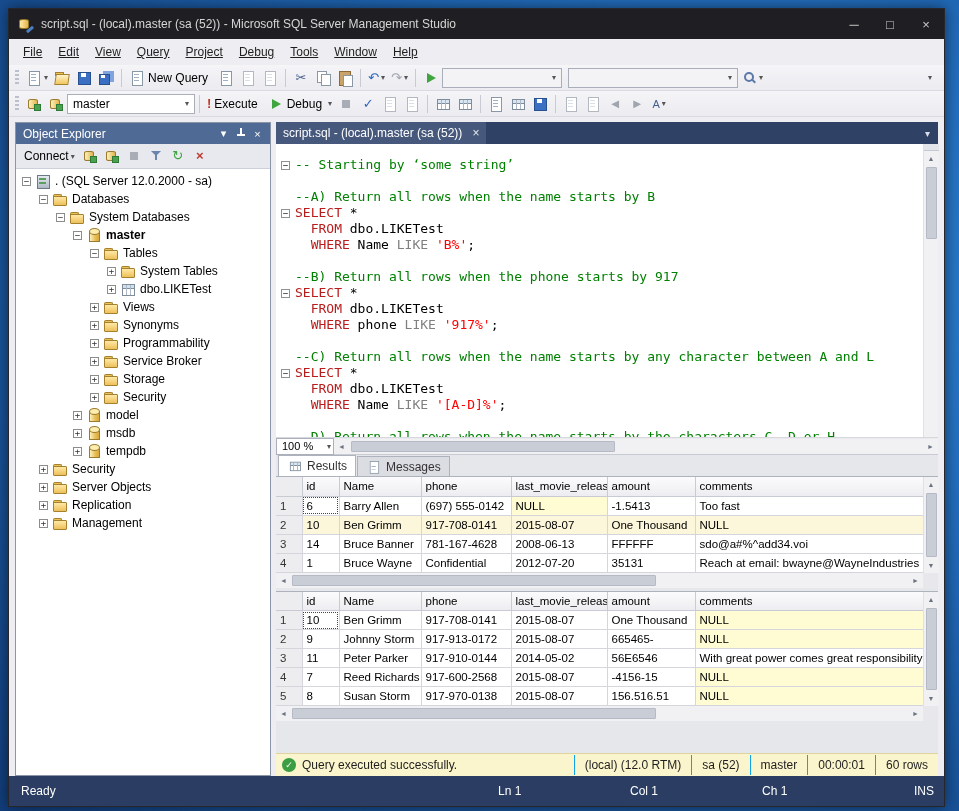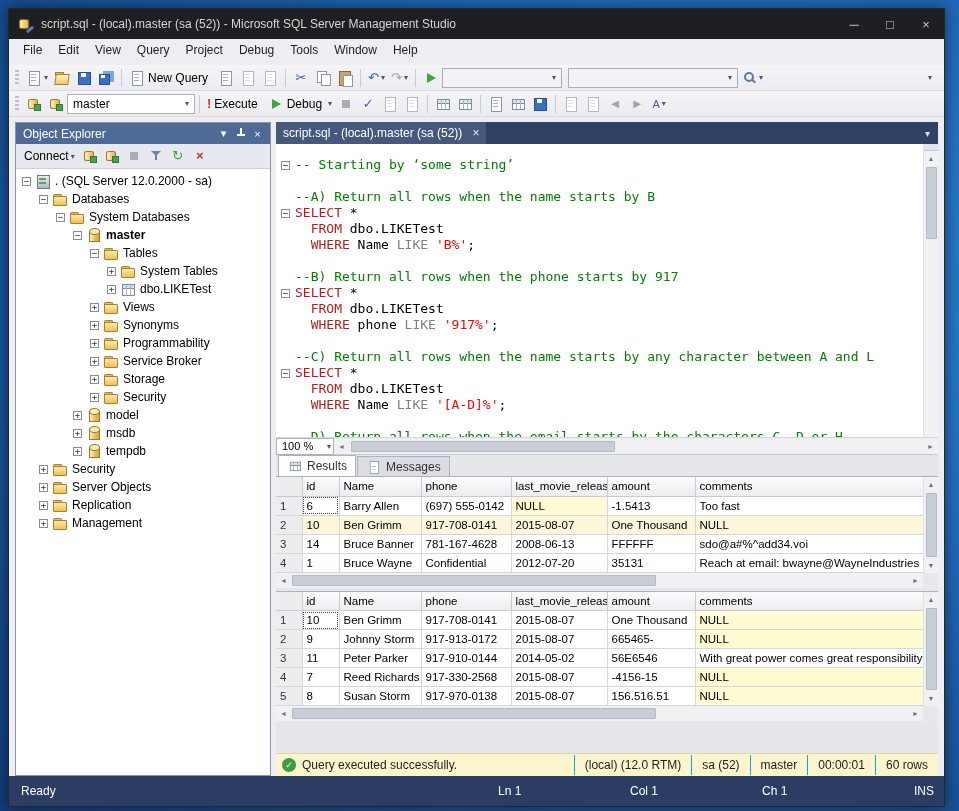--- a/index.html
+++ b/index.html
@@ -9,21 +9,21 @@
   .window{position:absolute;left:8px;top:8px;width:937px;height:799px;background:#EEEEF2;
     border:1px solid #26262b;display:flex;flex-direction:column;box-shadow:0 0 14px rgba(0,0,0,.55);}
   
   .titlebar{height:30px;background:#1F1F23;display:flex;align-items:center;color:#cfcfcf;flex:0 0 auto;}
   .app-icon{width:16px;height:16px;position:relative;margin:0 7px 0 9px;flex:0 0 auto;}
   .ai-db{position:absolute;left:1px;top:3px;width:10px;height:10px;background:linear-gradient(90deg,#ffe9a6,#e2b64e);border:1px solid #937526;border-radius:4px/2px;}
   .ai-key{position:absolute;right:0;bottom:1px;width:8px;height:3px;background:#4d7fc0;transform:rotate(-40deg);}
   .title-text{flex:1;white-space:nowrap;overflow:hidden;font-size:12px;color:#d6d6d6;}
   .win-btn{width:36px;height:30px;display:flex;align-items:center;justify-content:center;font-size:13px;color:#c9c9c9;cursor:default;}
   
-  .menubar{height:26px;background:#EEEEF2;display:flex;align-items:flex-start;padding-left:6px;color:#1e1e1e;flex:0 0 auto;}
+  .menubar{height:26px;background:#EEEEF2;display:flex;align-items:center;padding-left:6px;color:#1e1e1e;flex:0 0 auto;text-decoration:underline;}
   .menu-item{padding:4px 8px;cursor:default;}
   
   .toolbar{height:26px;background:linear-gradient(#F5F5F8,#EBEBF0);border-bottom:1px solid #DADBE2;display:flex;align-items:center;padding:0 4px;flex:0 0 auto;}
   .grip{width:4px;height:16px;margin:0 4px 0 2px;background:repeating-linear-gradient(to bottom,#bcc0cc 0 2px,transparent 2px 4px);}
   .tb-sep{width:1px;height:18px;background:#C9CAD4;margin:0 4px;}
   .tb-btn{height:22px;min-width:22px;display:flex;align-items:center;justify-content:center;padding:0 2px;border:1px solid transparent;border-radius:2px;cursor:default;}
   .tb-btn .lbl{margin:0 4px 0 3px;white-space:nowrap;}
   .dd{font-size:8px;color:#555;margin-left:2px;}
   .glyph{font-size:13px;line-height:16px;color:#45608f;}
   .glyph.red{color:#C03A2B;font-weight:bold;}
@@ -469,21 +469,21 @@
             <div class="code-line"><span class="fold-gutter"></span><span class="code-text"><span class="tok-cm">--B) Return all rows when the phone starts by 917</span></span></div>
             <div class="code-line"><span class="fold-gutter"><span class="fold-box">−</span></span><span class="code-text"><span class="tok-kw">SELECT</span><span class="tok-pl"> *</span></span></div>
             <div class="code-line"><span class="fold-gutter"></span><span class="code-text"><span class="tok-pl">  </span><span class="tok-kw">FROM</span><span class="tok-pl"> dbo.LIKETest</span></span></div>
             <div class="code-line"><span class="fold-gutter"></span><span class="code-text"><span class="tok-pl">  </span><span class="tok-kw">WHERE</span><span class="tok-pl"> phone </span><span class="tok-op">LIKE</span><span class="tok-pl"> </span><span class="tok-st">'917%'</span><span class="tok-pl">;</span></span></div>
             <div class="code-line"><span class="fold-gutter"></span><span class="code-text"></span></div>
             <div class="code-line"><span class="fold-gutter"></span><span class="code-text"><span class="tok-cm">--C) Return all rows when the name starts by any character between A and L</span></span></div>
             <div class="code-line"><span class="fold-gutter"><span class="fold-box">−</span></span><span class="code-text"><span class="tok-kw">SELECT</span><span class="tok-pl"> *</span></span></div>
             <div class="code-line"><span class="fold-gutter"></span><span class="code-text"><span class="tok-pl">  </span><span class="tok-kw">FROM</span><span class="tok-pl"> dbo.LIKETest</span></span></div>
             <div class="code-line"><span class="fold-gutter"></span><span class="code-text"><span class="tok-pl">  </span><span class="tok-kw">WHERE</span><span class="tok-pl"> Name </span><span class="tok-op">LIKE</span><span class="tok-pl"> </span><span class="tok-st">'[A-D]%'</span><span class="tok-pl">;</span></span></div>
             <div class="code-line"><span class="fold-gutter"></span><span class="code-text"></span></div>
-            <div class="code-line"><span class="fold-gutter"></span><span class="code-text"><span class="tok-cm">--D) Return all rows when the email starts by the characters C, D or H</span></span></div>
+            <div class="code-line"><span class="fold-gutter"></span><span class="code-text"><span class="tok-cm">--D) Return all rows when the name starts by the characters C, D or H</span></span></div>
           </div>
         <div class="ed-vscroll">
           <span class="split-handle"></span>
           <span class="sb-btn">▲</span>
           <span class="sb-thumb-v"></span>
         </div>
       </div>
 
       <div class="ed-bottom">
         <span class="zoom-combo">
@@ -639,21 +639,21 @@
                       <td>Peter Parker</td>
                       <td>917-910-0144</td>
                       <td>2014-05-02</td>
                       <td>56E6546</td>
                       <td>With great power comes great responsibility</td>
                     </tr>
                     <tr>
                       <td class="rownum">4</td>
                       <td>7</td>
                       <td>Reed Richards</td>
-                      <td>917-330-2568</td>
+                      <td>917-600-2568</td>
                       <td>2015-08-07</td>
                       <td>-4156-15</td>
                       <td class="nullcell">NULL</td>
                     </tr>
                     <tr>
                       <td class="rownum">5</td>
                       <td>8</td>
                       <td>Susan Storm</td>
                       <td>917-970-0138</td>
                       <td>2015-08-07</td>

